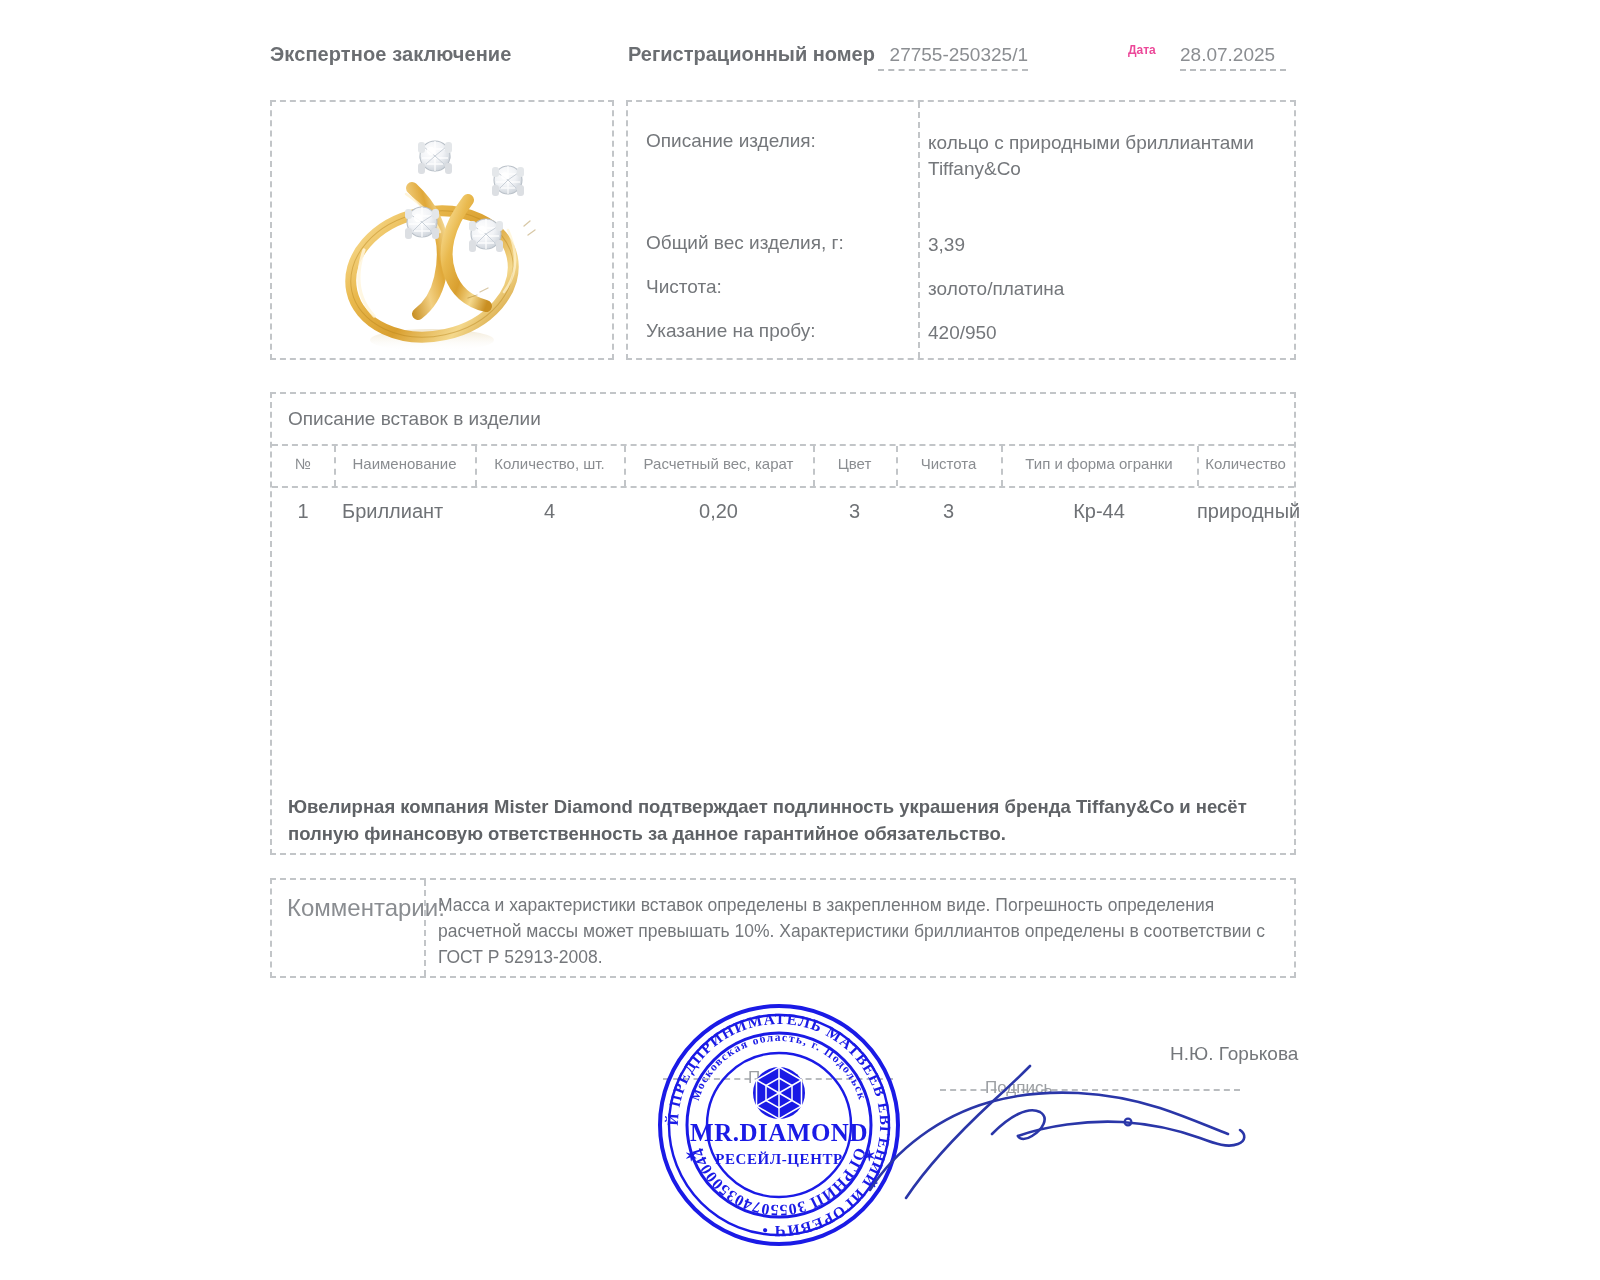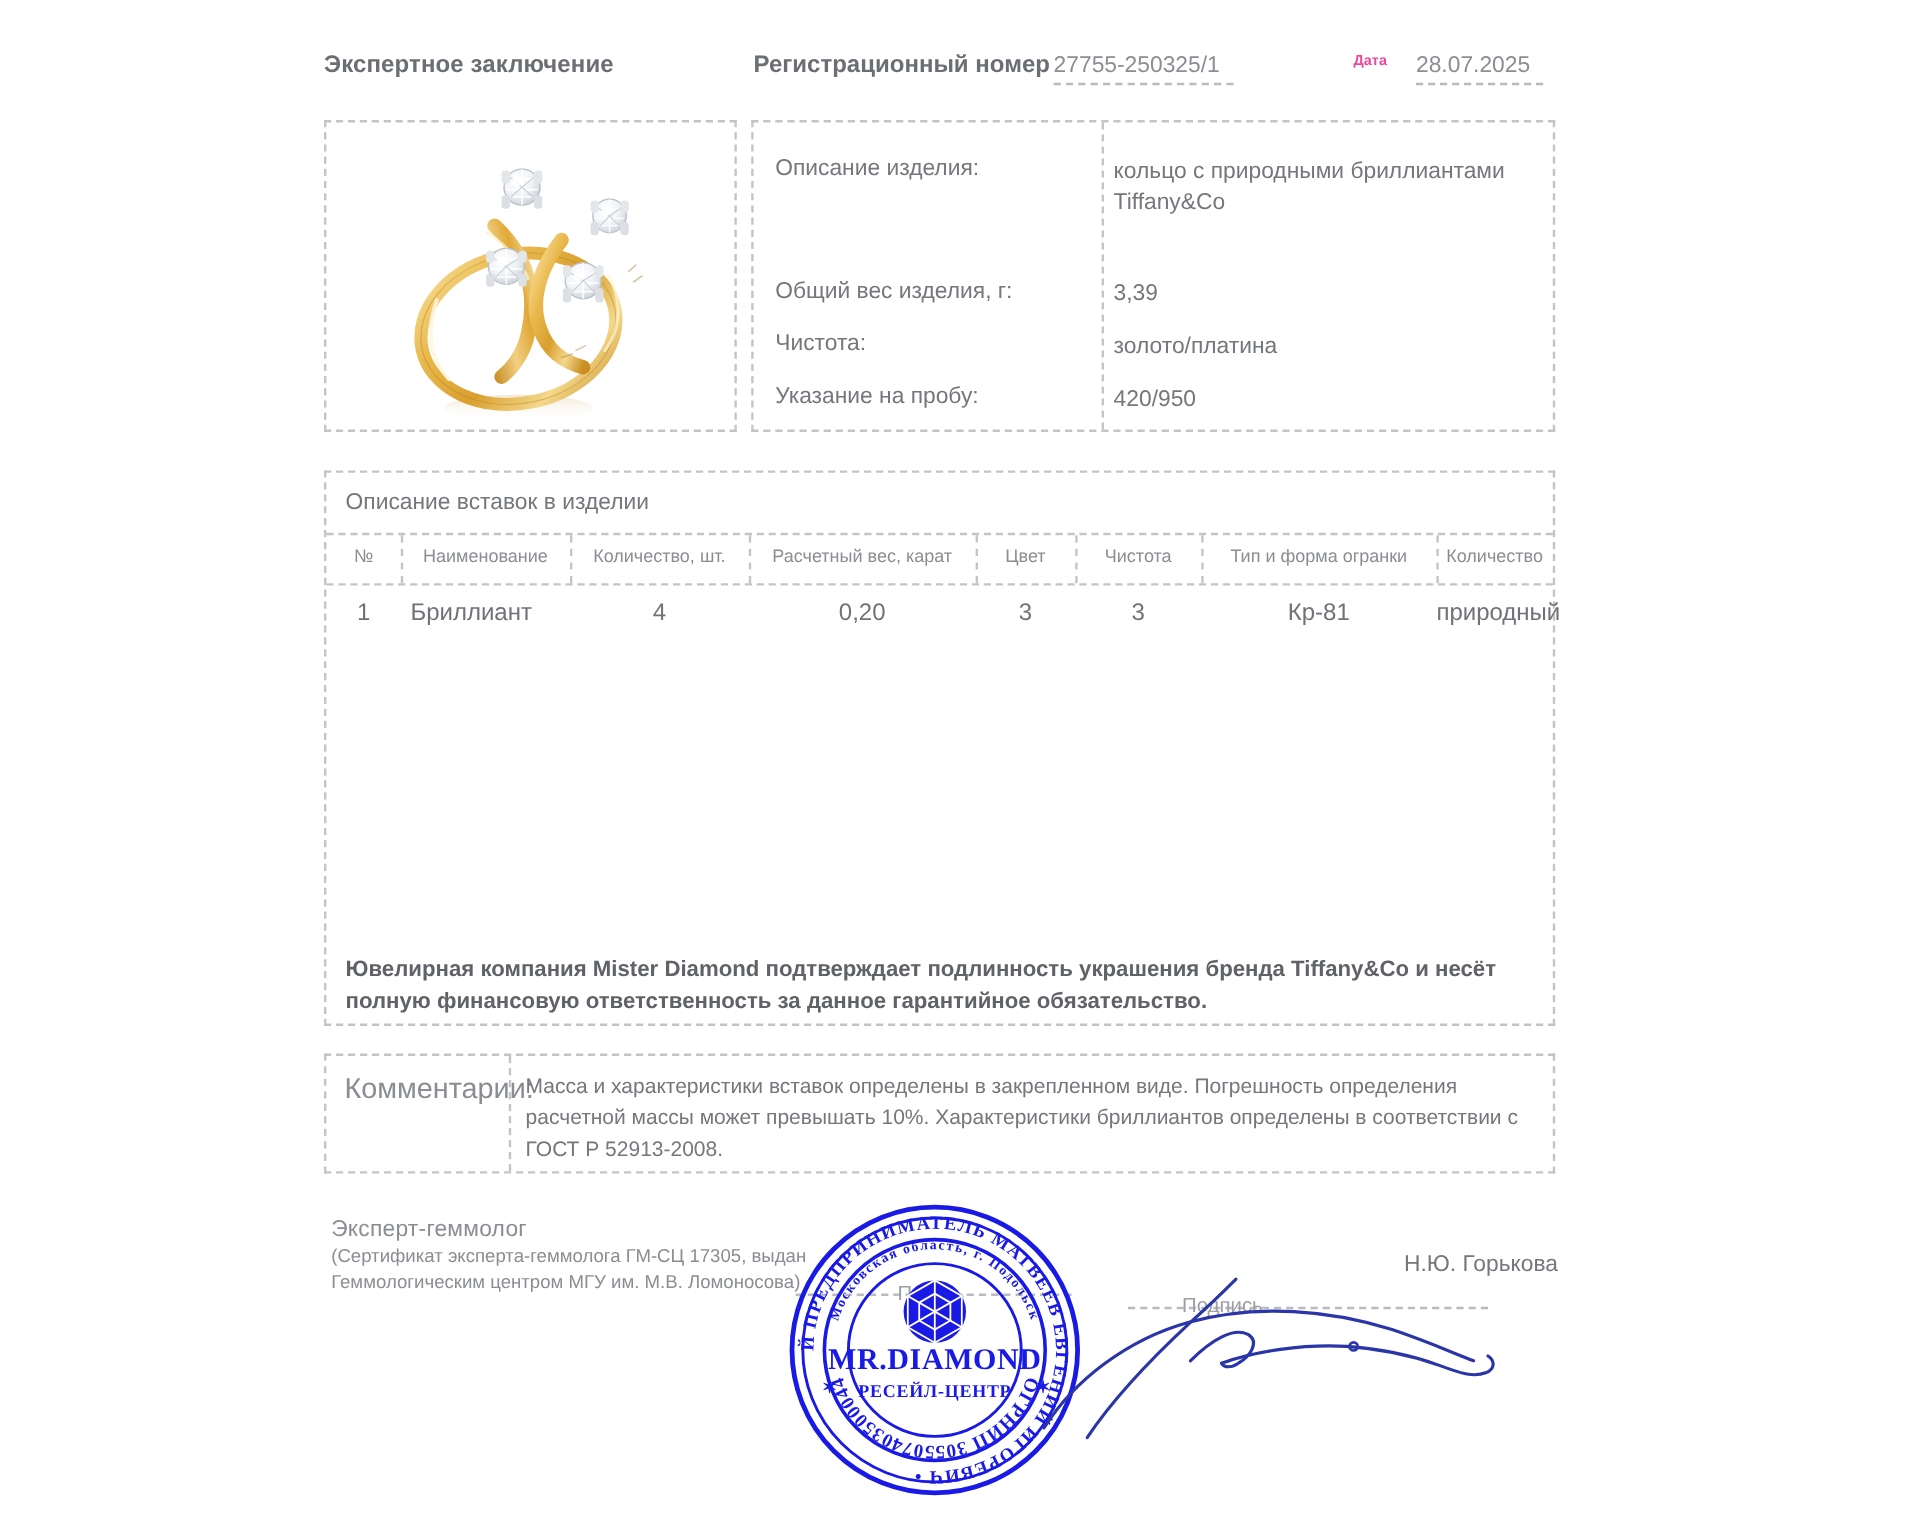--- a/index.html
+++ b/index.html
@@ -50,20 +50,21 @@
   }
   .hdr-reg-value {
     position: absolute;
     left: 608px;
     top: 6px;
     font-size: 19px;
     color: #8b8e92;
     border-bottom: 2px dashed #b9bcbf;
     padding-bottom: 3px;
     min-width: 150px;
+    text-align: right;
   }
   .hdr-date-label {
     position: absolute;
     left: 858px;
     top: 5px;
     font-size: 12px;
     font-weight: bold;
     color: #ec4899;
   }
   .hdr-date-value {
@@ -474,36 +475,32 @@
     <div class="th" style="left:624px; width:105px;">Чистота</div>
     <div class="th" style="left:729px; width:196px;">Тип и форма огранки</div>
     <div class="th" style="left:925px; width:97px;">Количество</div>
 
     <div class="td" style="left:0px;   width:62px;">1</div>
     <div class="td" style="left:62px;  width:141px; text-align:left; padding-left:8px; box-sizing:border-box;">Бриллиант</div>
     <div class="td" style="left:203px; width:149px;">4</div>
     <div class="td" style="left:352px; width:189px;">0,20</div>
     <div class="td" style="left:541px; width:83px;">3</div>
     <div class="td" style="left:624px; width:105px;">3</div>
-    <div class="td" style="left:729px; width:196px;">Кр-81</div>
+    <div class="td" style="left:729px; width:196px;">Кр-44</div>
     <div class="td" style="left:925px; width:97px;">природный</div>
 
     <div class="statement">Ювелирная компания Mister Diamond подтверждает подлинность украшения бренда Tiffany&amp;Co и несёт полную финансовую ответственность за данное гарантийное обязательство.</div>
   </div>
 
   <div class="comments-box">
     <div class="comments-divider"></div>
     <div class="comments-label">Комментарии:</div>
     <div class="comments-text">Масса и характеристики вставок определены в закрепленном виде. Погрешность определения расчетной массы может превышать 10%. Характеристики бриллиантов определены в соответствии с ГОСТ Р 52913-2008.</div>
   </div>
 
-  <div class="expert-block">
-    <div class="expert-title">Эксперт-геммолог</div>
-    <div class="expert-sub">(Сертификат эксперта-геммолога ГМ-СЦ 17305, выдан Геммологическим центром МГУ им. М.В. Ломоносова)</div>
-  </div>
 
   <div class="stamp-line"></div>
   <div class="stamp-label">Печать</div>
 
   <div class="sign-line"></div>
   <div class="sign-label">Подпись</div>
   <div class="sign-name">Н.Ю. Горькова</div>
 
   <div class="stamp">
     <svg viewBox="0 0 248 248" width="248" height="248">

